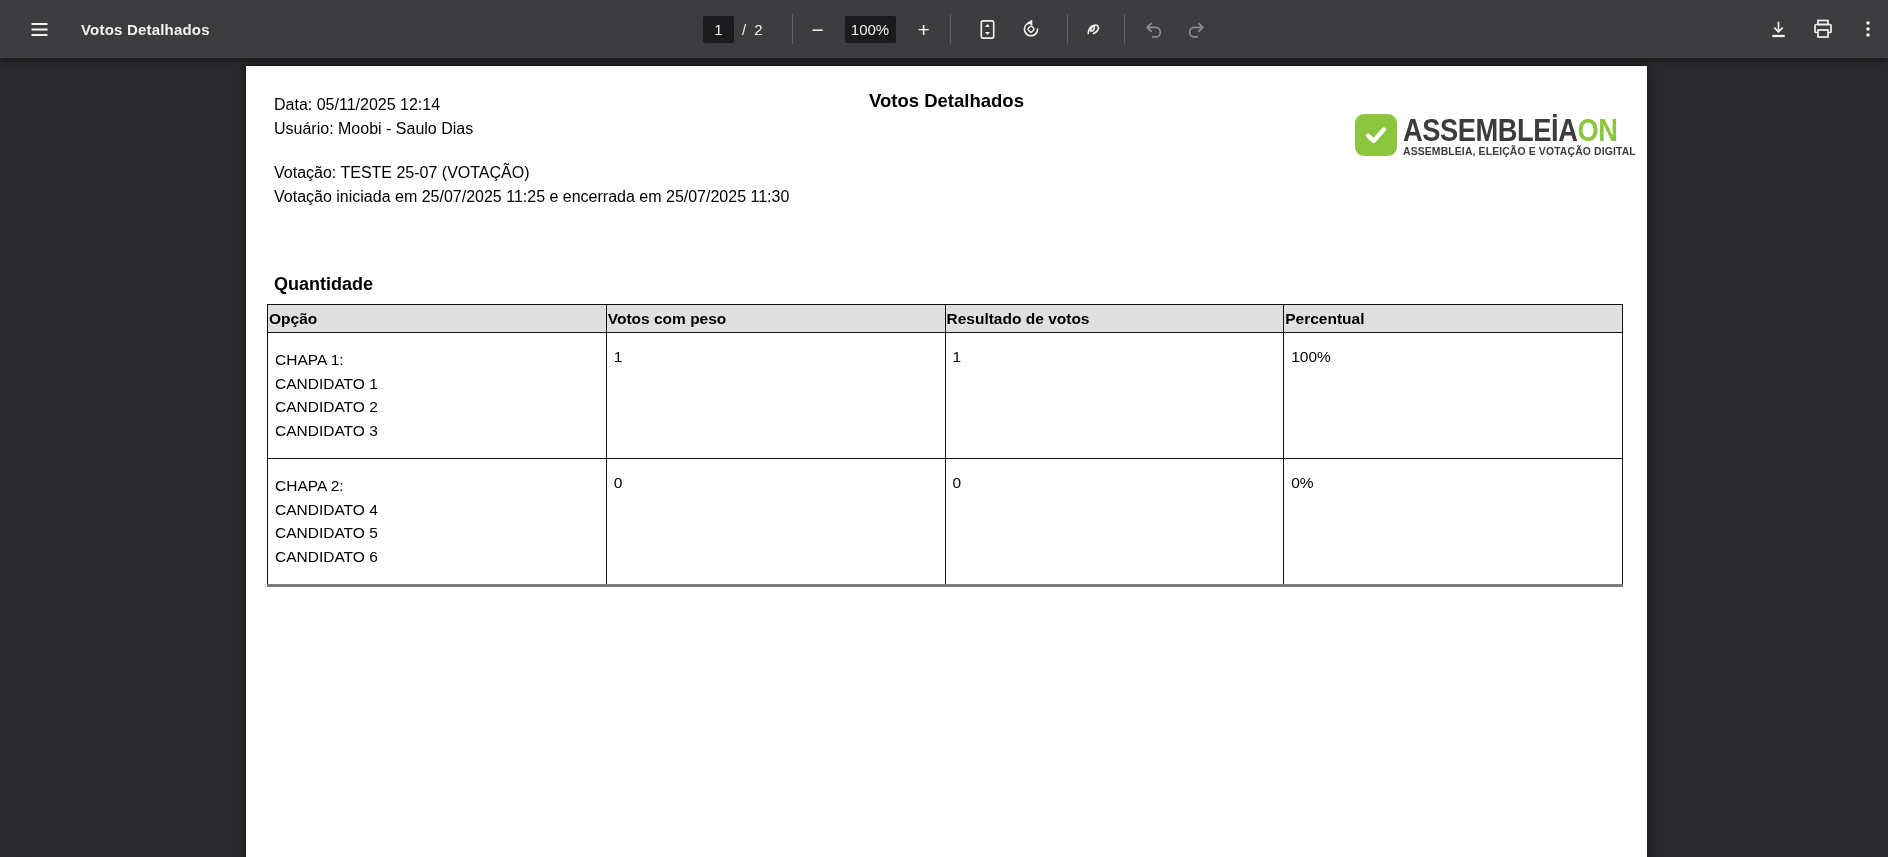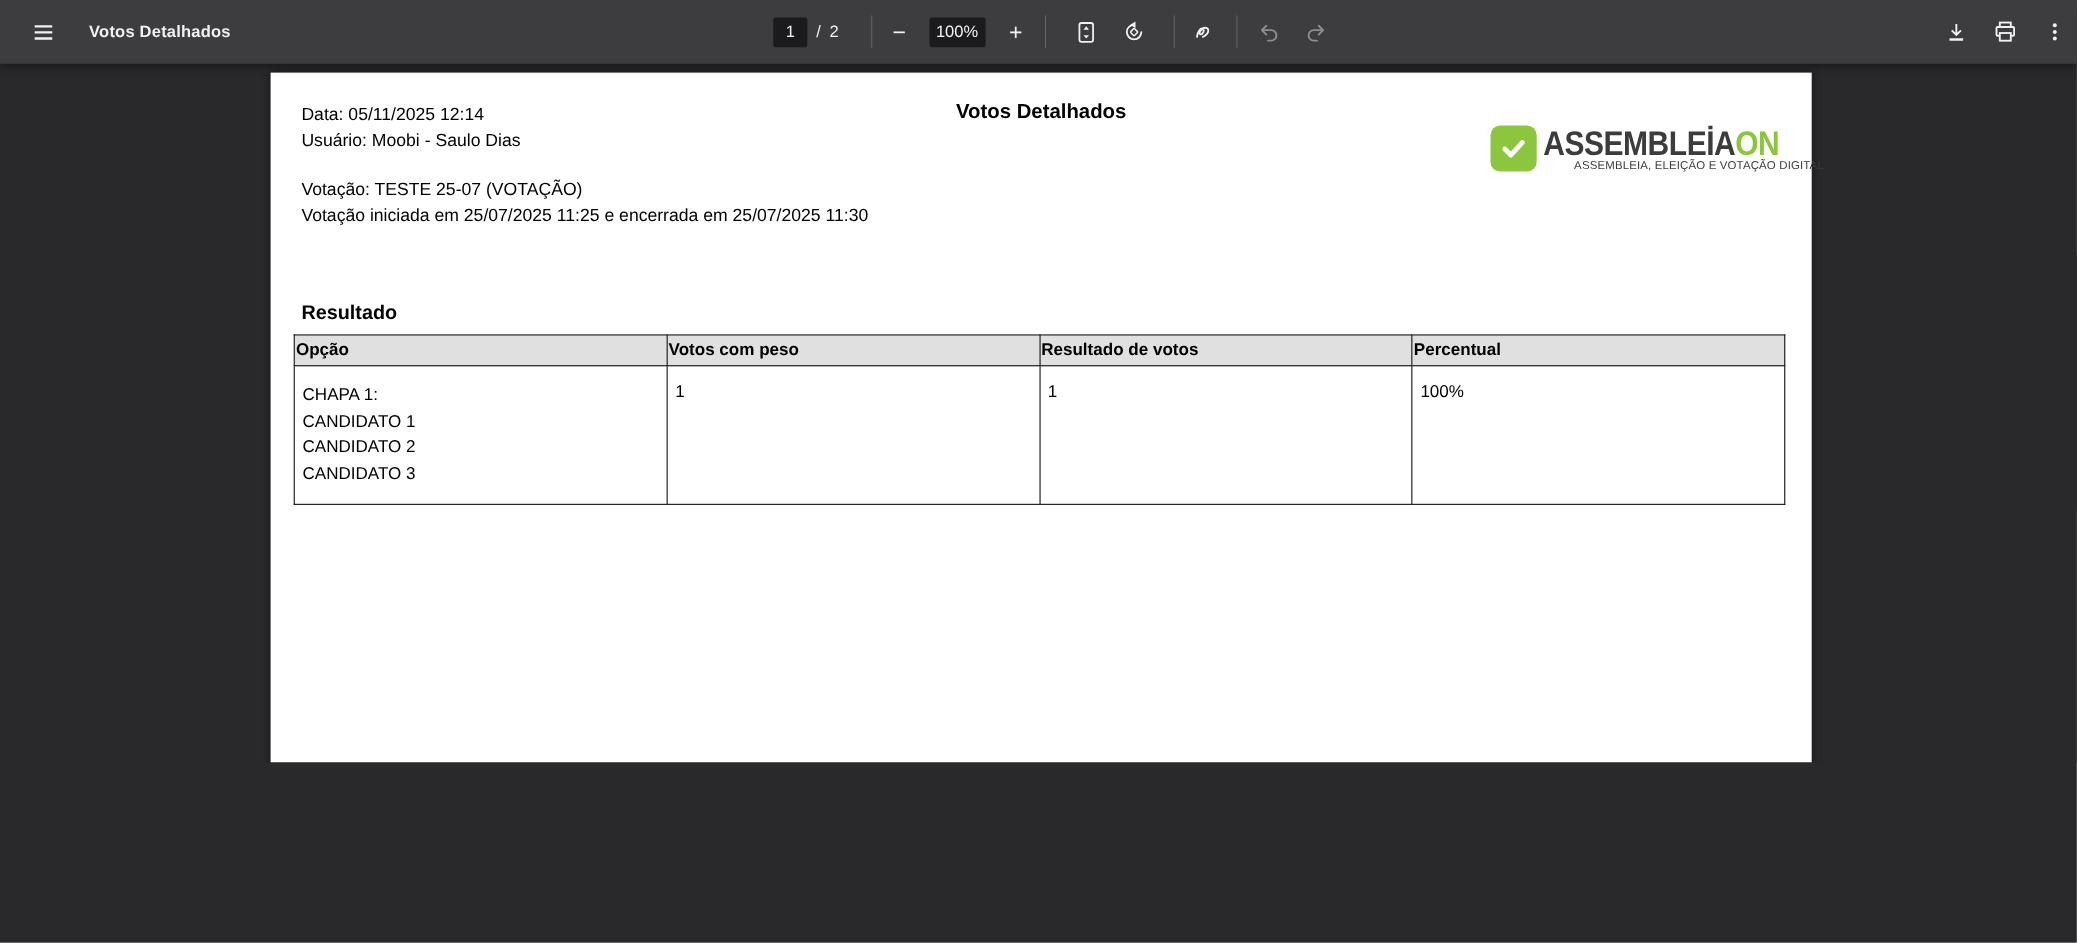--- a/index.html
+++ b/index.html
@@ -46,21 +46,21 @@
   .btn-fit{margin-left:24px;}
   .btn-rotate{margin-left:17px;}
   .sep-c{margin-left:23px;}
   .btn-pen{margin-left:14px;}
   .sep-d{margin-left:16px;}
   .btn-undo{margin-left:16px;}
   .btn-redo{margin-left:17px;}
   .tb-right{position:absolute;right:7px;top:0;height:100%;display:flex;align-items:center;gap:19px;}
 
   
-  .viewer{position:relative;height:635px;overflow:hidden;background:var(--viewer-bg);}
+  .viewer{position:relative;height:799px;overflow:hidden;background:var(--viewer-bg);border-radius:27px;}
   .page{
     position:absolute;left:246px;top:8px;width:1401px;height:900px;
     background:var(--page-bg);box-shadow:0 0 8px rgba(0,0,0,.55);color:#000;
   }
   .doc-meta{position:absolute;left:28px;top:27px;font-size:16px;line-height:23.5px;}
   .doc-title{
     position:absolute;left:0;right:0;top:24px;text-align:center;
     font-size:18.5px;font-weight:bold;
   }
   
@@ -69,22 +69,22 @@
     position:absolute;left:0;top:0;width:42px;height:42px;border-radius:9px;
     background:var(--accent-green);display:flex;align-items:center;justify-content:center;
   }
   .logo-text{position:absolute;left:48px;top:0;}
   .logo-brand{
     font-size:31px;font-weight:bold;line-height:34px;color:#3c3c3c;
     letter-spacing:-.5px;transform:scaleX(.88);transform-origin:left;white-space:nowrap;
   }
   .logo-brand .accent{color:var(--accent-green);}
   .logo-tagline{
-    margin-top:-2px;font-size:10.4px;font-weight:normal;color:#3c3c3c;
-    letter-spacing:.14px;white-space:nowrap;margin-left:28px;
+    margin-top:-2px;font-size:10.4px;font-weight:bold;color:#3c3c3c;
+    letter-spacing:.14px;white-space:nowrap;
   }
   .doc-event{position:absolute;left:28px;top:95px;font-size:16px;line-height:23.5px;}
   .section-heading{position:absolute;left:28px;top:208px;font-size:18px;font-weight:bold;}
 
   
   table.results{
     position:absolute;left:21px;top:238px;width:1356px;
     border-collapse:collapse;table-layout:fixed;
   }
   table.results th,table.results td{border:1.5px solid #111;}
@@ -236,21 +236,21 @@
           <div class="logo-brand"><span>ASSEMBLEİA</span><span class="accent">ON</span></div>
           <div class="logo-tagline">ASSEMBLEIA, ELEIÇÃO E VOTAÇÃO DIGITAL</div>
         </div>
       </div>
 
       <div class="doc-event">
         <div>Votação: TESTE 25-07 (VOTAÇÃO)</div>
         <div>Votação iniciada em 25/07/2025 11:25 e encerrada em 25/07/2025 11:30</div>
       </div>
 
-      <h2 class="section-heading">Resultado</h2>
+      <h2 class="section-heading">Quantidade</h2>
 
       <table class="results">
         <thead>
           <tr>
             <th>Opção</th>
             <th>Votos com peso</th>
             <th>Resultado de votos</th>
             <th>Percentual</th>
           </tr>
         </thead>
@@ -259,18 +259,29 @@
             <td>
               <div class="opt-line">CHAPA 1:</div>
               <div class="opt-line">CANDIDATO 1</div>
               <div class="opt-line">CANDIDATO 2</div>
               <div class="opt-line">CANDIDATO 3</div>
             </td>
             <td>1</td>
             <td>1</td>
             <td>100%</td>
           </tr>
+          <tr class="row-2">
+            <td>
+              <div class="opt-line">CHAPA 2:</div>
+              <div class="opt-line">CANDIDATO 4</div>
+              <div class="opt-line">CANDIDATO 5</div>
+              <div class="opt-line">CANDIDATO 6</div>
+            </td>
+            <td>0</td>
+            <td>0</td>
+            <td>0%</td>
+          </tr>
         </tbody>
       </table>
 
     </div>
   </main>
 </div>
 
 </body></html>

